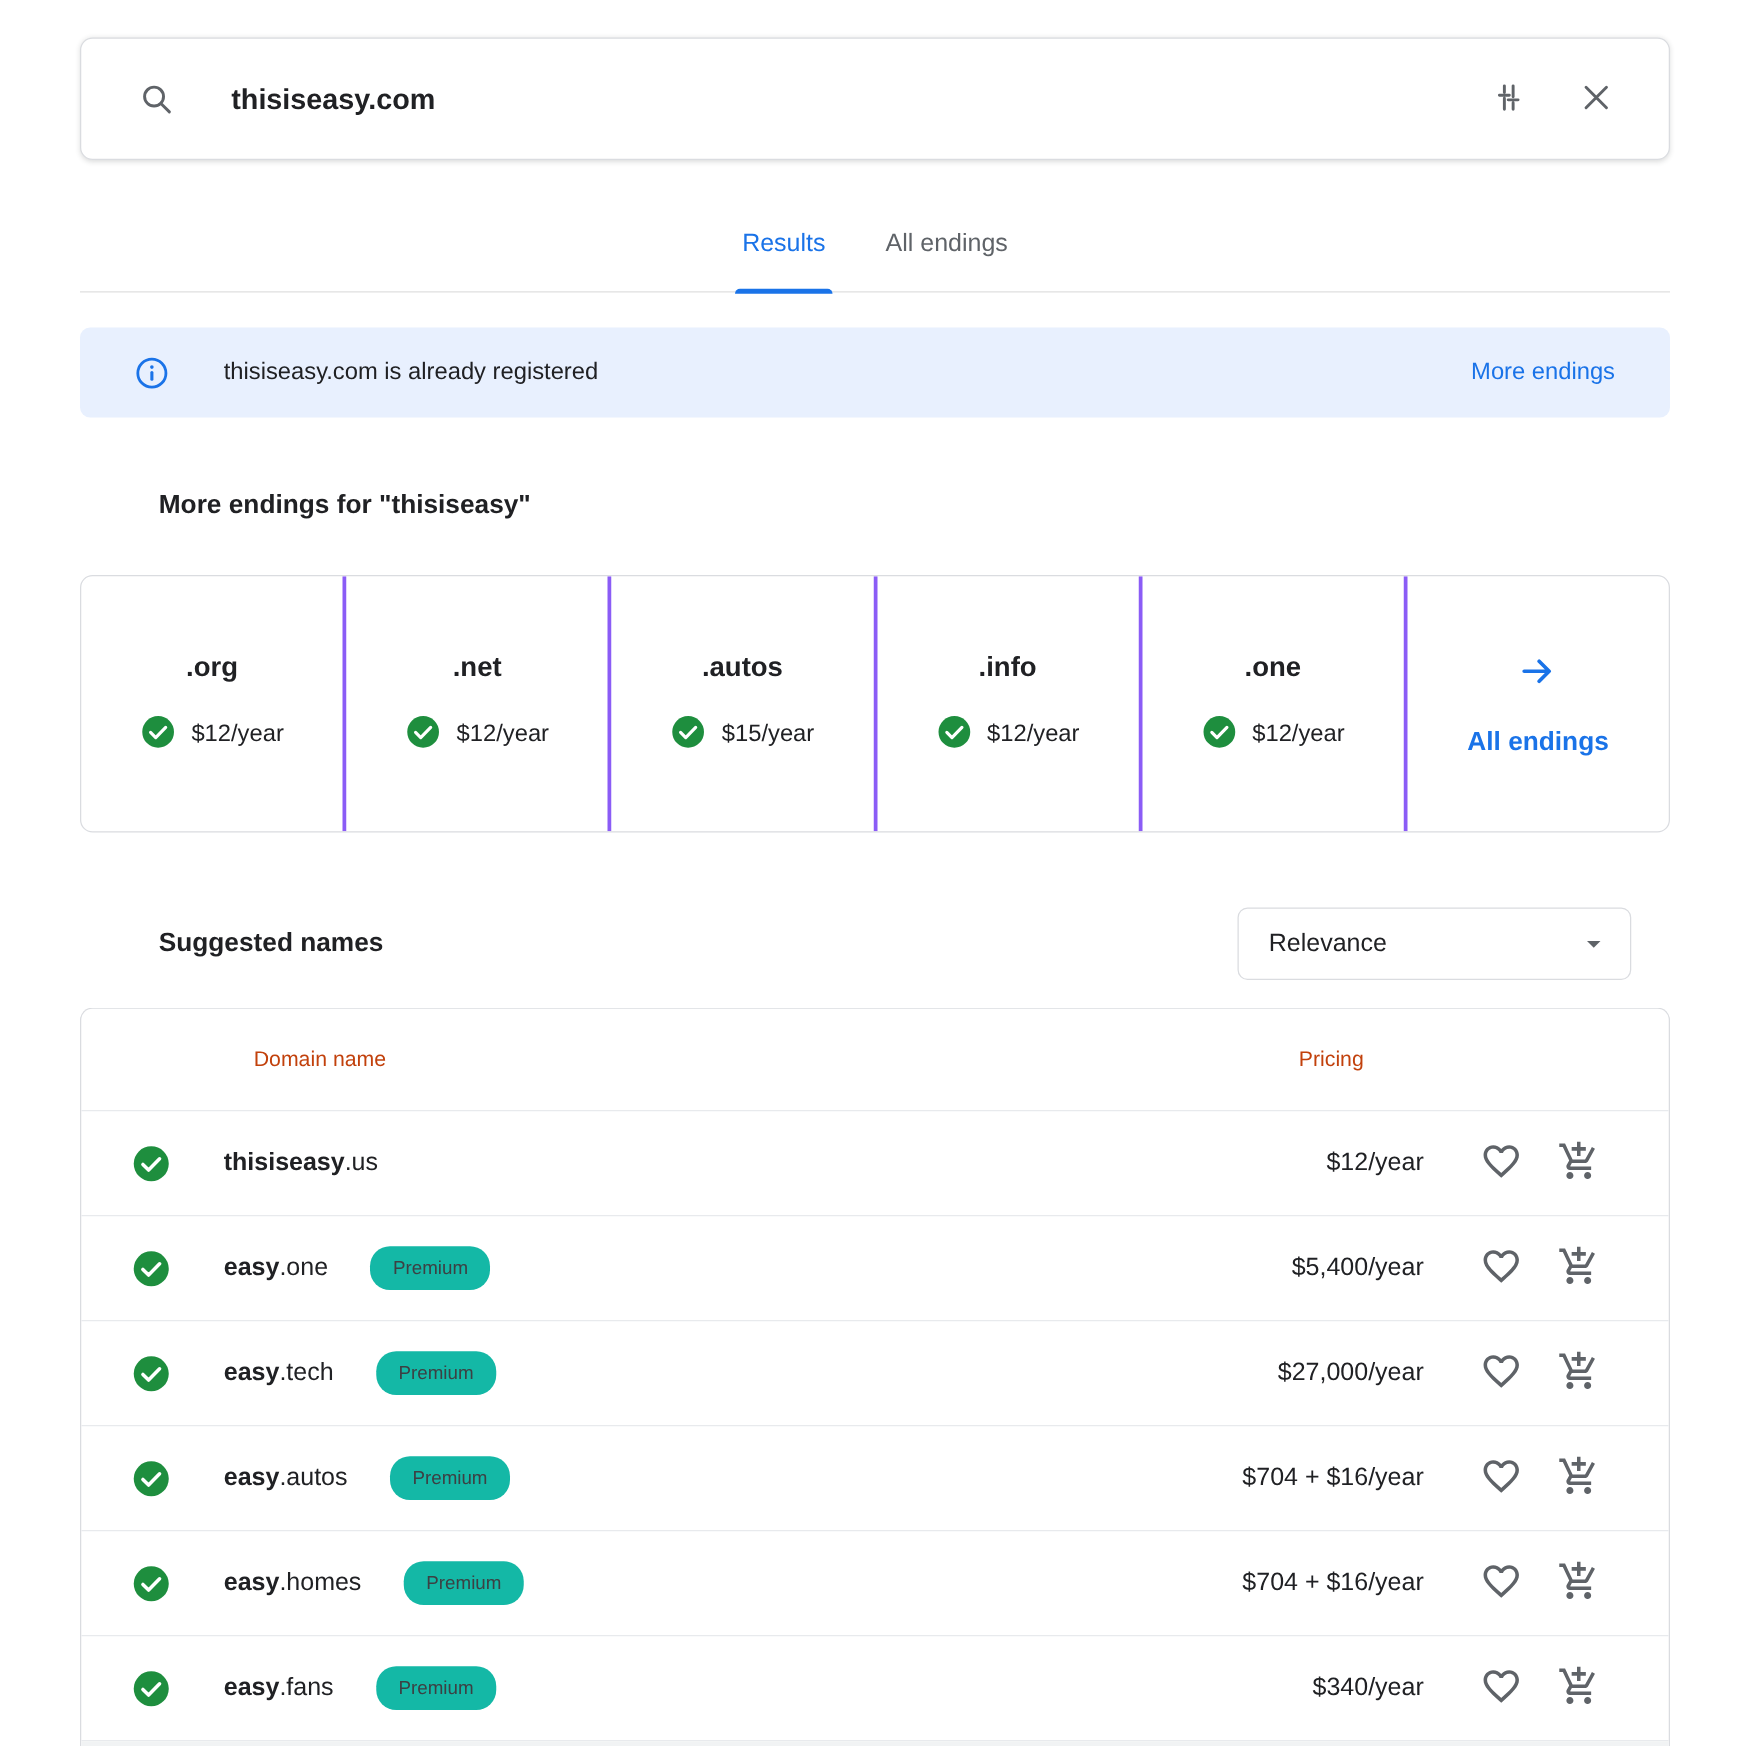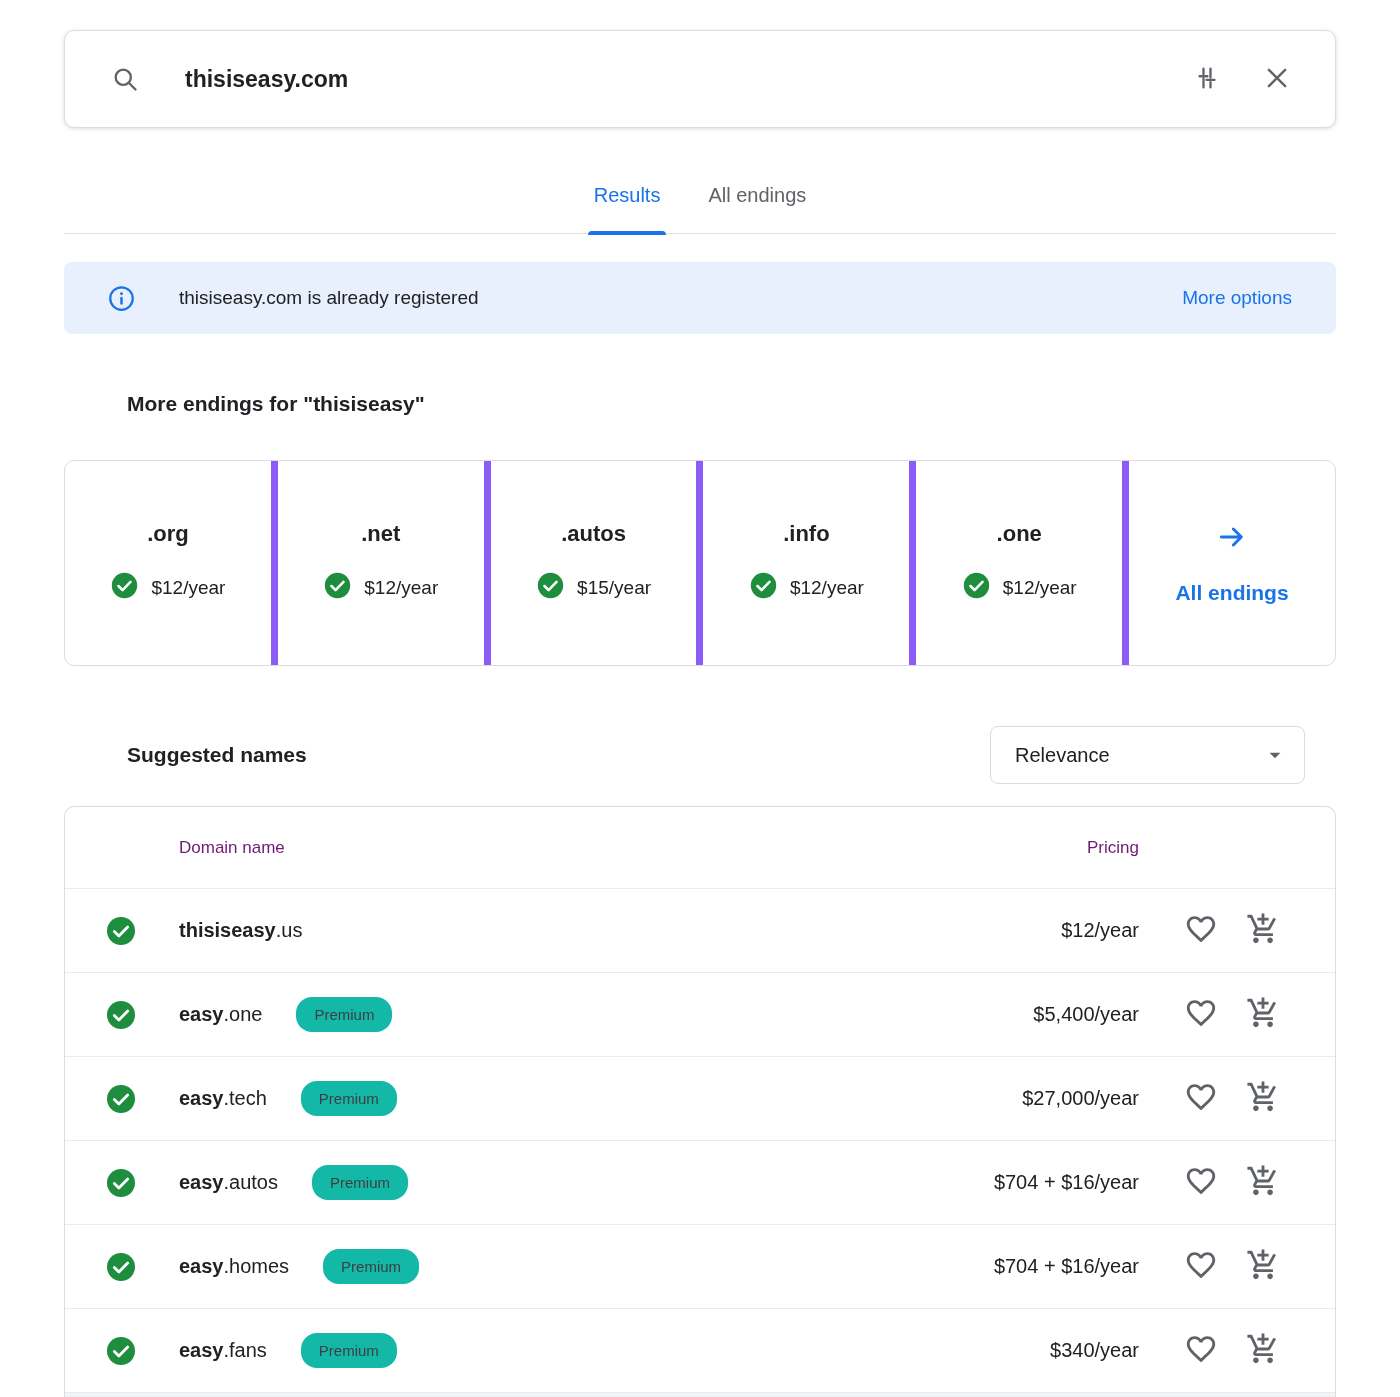--- a/index.html
+++ b/index.html
@@ -64,21 +64,21 @@
     margin:58px 0 0 63px; font-size:21px; font-weight:700; color:#202124;
   }
   .endings-card {
     margin-top:44px; height:206px;
     border:1px solid #dadce0; border-radius:10px;
     display:flex; overflow:hidden;
   }
   .ending-col {
     flex:1; display:flex; flex-direction:column;
     align-items:center; justify-content:center; gap:24px;
-    border-right:7px solid #8b5cf6; cursor:pointer;
+    border-right:3px solid #8b5cf6; cursor:pointer;
   }
   .ending-col:last-child { border-right:none; }
   .ending-tld { font-size:22px; font-weight:700; color:#202124; }
   .ending-price { display:flex; align-items:center; gap:12px; font-size:19px; color:#202124; }
   .all-endings-label { font-size:21px; font-weight:700; color:#1a73e8; }
 
   
   .suggested-head {
     margin-top:60px; display:flex; align-items:center;
     padding-left:63px; padding-right:31px;
@@ -93,21 +93,21 @@
 
   
   .table {
     margin-top:22px;
     border:1px solid #dadce0; border-bottom:none;
     border-radius:10px 10px 0 0; overflow:hidden; background:#fff;
   }
   .thead {
     display:flex; align-items:center; height:82px;
     padding:0 48px 0 40px; border-bottom:1px solid #e8eaed;
-    font-size:17px; color:#701a75;
+    font-size:17px; color:#c2410c;gap:24px;
   }
   .thead .check-spacer { width:74px; flex:none; }
   .thead .col-domain { flex:1; }
   .thead .col-pricing { text-align:right; margin-right:24px; }
   .thead .btn-spacer { width:48px; flex:none; margin-left:14px; }
 
   .row {
     display:flex; align-items:center; height:84px;
     padding:0 48px 0 40px; border-bottom:1px solid #e8eaed;
   }
@@ -164,21 +164,21 @@
 
   <div class="banner">
     <span class="info-icon">
       <svg viewBox="0 0 24 24" width="27" height="27">
           <circle cx="12" cy="12" r="10" fill="none" stroke="#1a73e8" stroke-width="2"></circle>
           <circle cx="12" cy="7.7" r="1.3" fill="#1a73e8"></circle>
           <rect x="10.9" y="10.5" width="2.2" height="7" rx="1.1" fill="#1a73e8"></rect>
         </svg>
     </span>
     <span class="banner-text">thisiseasy.com is already registered</span>
-    <a class="banner-action">More options</a>
+    <a class="banner-action">More endings</a>
   </div>
 
   <h2 class="section-title">More endings for "thisiseasy"</h2>
 
   <div class="endings-card">
     <div class="ending-col">
       <div class="ending-tld">.org</div>
       <div class="ending-price">
         <span><svg viewBox="0 0 24 24" width="29" height="29">
               <circle cx="12" cy="12" r="10.5" fill="#1e8e3e"></circle>

